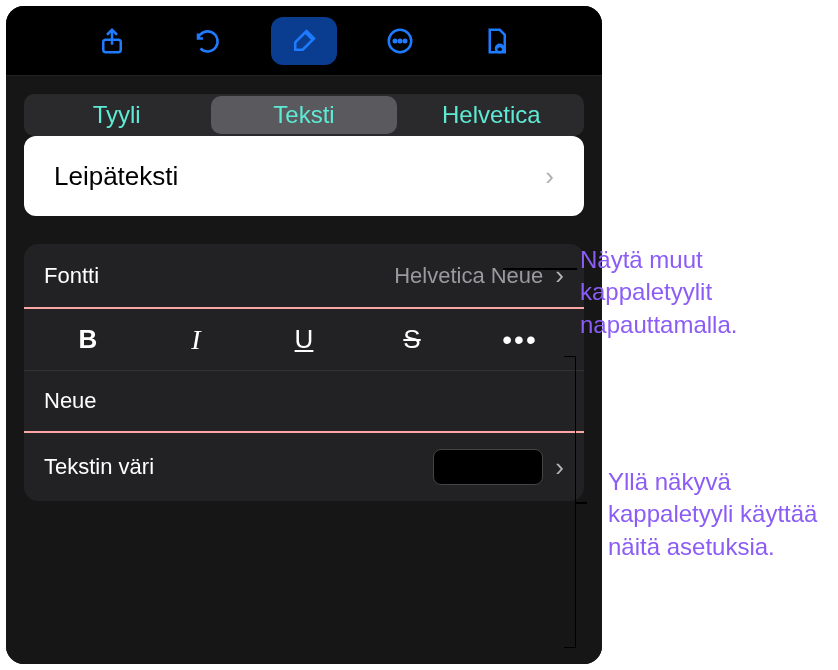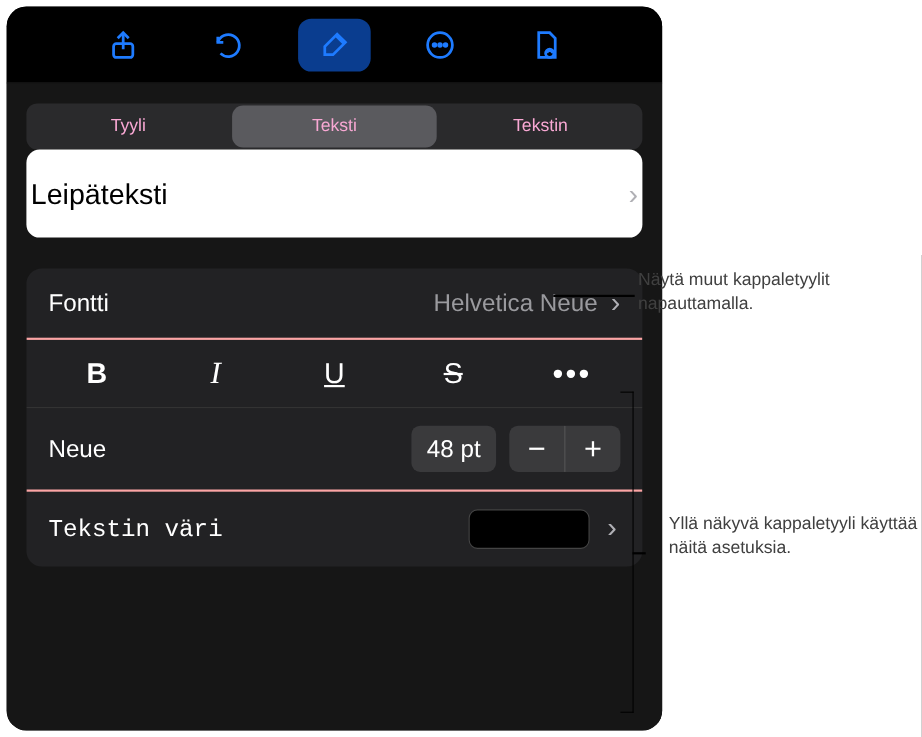--- a/index.html
+++ b/index.html
@@ -49,22 +49,22 @@
     background: #2a2a2c;
     border-radius: 10px;
     height: 42px;
     overflow: hidden;
   }
   .seg-item {
     flex: 1;
     display: flex;
     align-items: center;
     justify-content: center;
-    color: #f9a8d4;
-    font-size: 16px;
+    color: #5eead4;
+    font-size: 24px;
     cursor: pointer;
   }
   .seg-item.active {
     background: #5a5a5e;
     border-radius: 10px;
     margin: 2px;
     text-align: right;
   }
   .section-label {
     color: #8a8a8e;
@@ -73,21 +73,21 @@
     margin: 28px 0 10px 10px;
     text-transform: uppercase;
   }
   .style-row {
     background: #fff;
     border-radius: 12px;
     height: 80px;
     display: flex;
     align-items: center;
     justify-content: space-between;
-    padding: 0 4px;
+    padding: 0 30px;
     cursor: pointer;
     position: relative;
   }
   .style-row .name {
     font-size: 26px;
     color: #000;
   }
   .chev { color: #b0b0b5; font-size: 26px; }
   .settings {
     background: #222224;
@@ -96,21 +96,21 @@
     overflow: hidden;
   }
   .srow {
     display: flex;
     align-items: center;
     justify-content: space-between;
     padding: 16px 20px;
     border-bottom: 2px solid #fca5a5;
     min-height: 62px;
   }
-  .srow:last-child { border-bottom: none; font-family: Liberation Mono, monospace; }
+  .srow:last-child { border-bottom: none; }
   .srow .label { color: #fff; font-size: 22px; }
   .srow .value { color: #9a9a9e; font-size: 22px; display: flex; align-items: center; gap: 12px; }
   .format-row {
     display: flex;
     align-items: center;
     justify-content: space-around;
     padding: 12px 10px;
     border-bottom: 1px solid #333;
     min-height: 62px;
   }
@@ -153,22 +153,22 @@
   .swatch {
     width: 110px;
     height: 36px;
     border-radius: 8px;
     background: #000;
     border: 1px solid #444;
   }
   
   .callout {
     position: absolute;
-    font-size: 16px;
-    color: #404040;
+    font-size: 24px;
+    color: #8b5cf6;
     line-height: 1.35;
   }
   .callout.c1 { left: 580px; top: 244px; width: 250px; }
   .callout.c2 { left: 580px; top: 466px; width: 250px; margin-left: 28px; }
   .lead {
     position: absolute;
     background: #000;
   }
   .lead.l1 { left: 503px; top: 268px; width: 74px; height: 1.5px; }
   .bracket {
@@ -231,21 +231,21 @@
           <path d="M13 18a2 2 0 0 1 4 0"></path>
       </svg>
     </div>
   </div>
 
   <div class="panel">
 
     <div class="seg">
       <div class="seg-item">Tyyli</div>
       <div class="seg-item active">Teksti</div>
-      <div class="seg-item">Tekstin</div>
+      <div class="seg-item">Helvetica</div>
     </div>
 
 
     <div class="style-row">
       <span class="name">Leipäteksti</span>
       <span class="chev">›</span>
     </div>
 
     <div class="settings">
 
@@ -260,28 +260,20 @@
       <div class="format-row">
         <div class="fmt-btn fmt-b">B</div>
         <div class="fmt-btn fmt-i">I</div>
         <div class="fmt-btn fmt-u">U</div>
         <div class="fmt-btn fmt-s">S</div>
         <div class="fmt-btn fmt-more">•••</div>
       </div>
 
       <div class="srow">
         <span class="label">Neue</span>
-        <span class="value">
-          <span class="size-val">48 pt</span>
-          <span class="stepper">
-            <span class="step">−</span>
-            <span class="sep"></span>
-            <span class="step">+</span>
-          </span>
-        </span>
       </div>
 
       <div class="srow">
         <span class="label">Tekstin väri</span>
         <span class="value">
           <span class="swatch" style="background:#000000"></span>
           <span class="chev">›</span>
         </span>
       </div>
 

